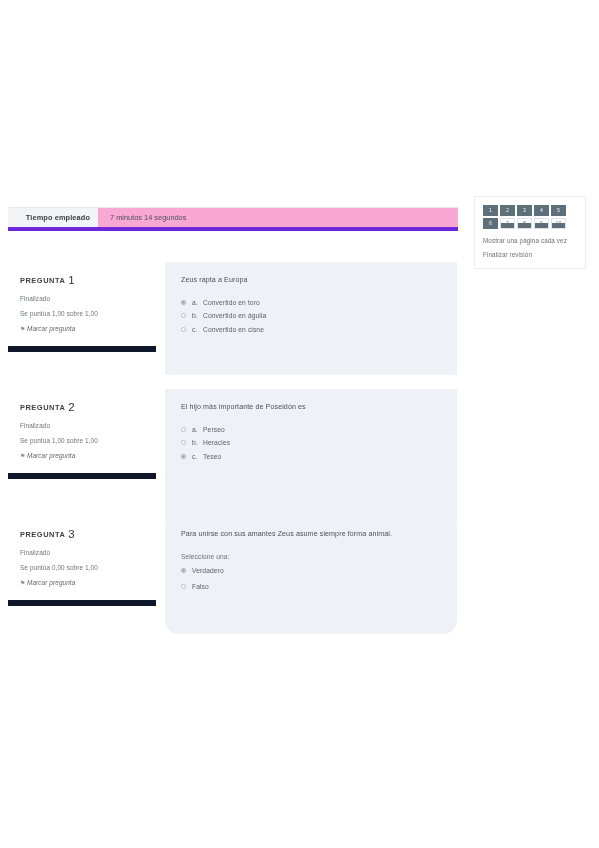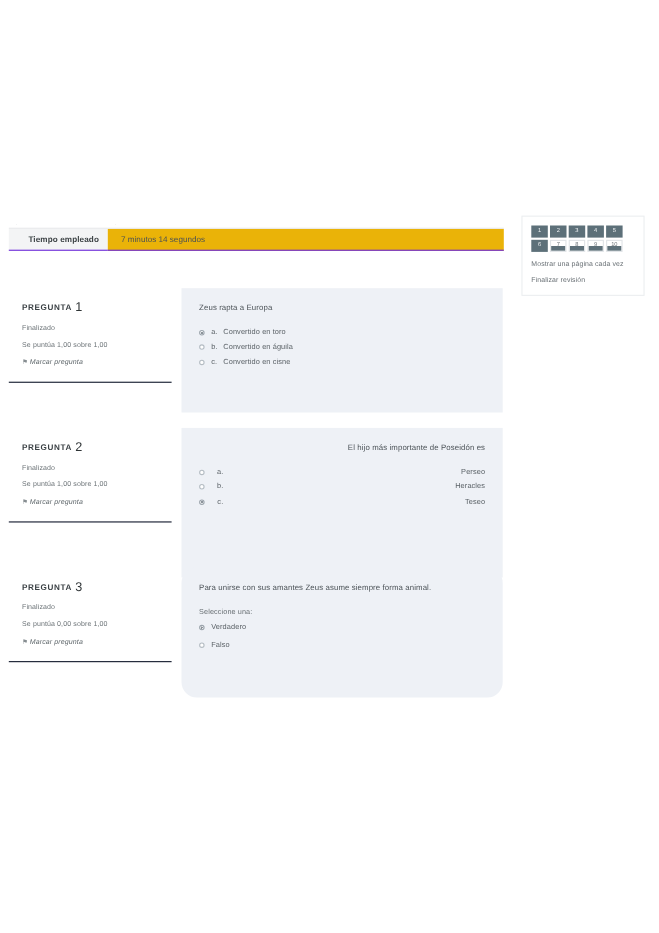--- a/index.html
+++ b/index.html
@@ -32,33 +32,33 @@
   }
   .summary .cut-row td {
     height: 7px;
     border-bottom: 1px solid #e6e8ea;
     color: #d8dadc;
     font-size: 5px;
     padding: 0 6px;
   }
   .summary td {
     padding: 5px 8px;
-    border-bottom: 1px solid #6d28d9;
+    border-bottom: 4px solid #6d28d9;
     vertical-align: middle;
   }
   .summary td.key {
     background: #f3f4f5;
     width: 74px;
     text-align: right;
     font-weight: 600;
     color: #3c4245;
     letter-spacing: 0.1px;
   }
   .summary td.val {
-    background: #eab308;
+    background: #f9a8d4;
     color: #4a5055;
     padding-left: 12px;
     margin-top: 40px;
   }
 
   
   .qrow {
     position: absolute;
     left: 8px;
     width: 450px;
@@ -68,21 +68,21 @@
   .qrow-3 { top: 516px; }
 
   .qinfo {
     position: absolute;
     left: 0;
     top: 0;
     width: 148px;
     box-sizing: border-box;
     padding: 12px 12px 14px 12px;
     background: #ffffff;
-    border-bottom: 1px solid #0f172a;
+    border-bottom: 6px solid #0f172a;
     min-height: 80px;
   }
   .qinfo-head {
     font-size: 7.4px;
     letter-spacing: 0.55px;
     color: #3b4145;
     font-weight: 600;
     margin-bottom: 9px;
   }
   .qinfo-head .qnum {
@@ -117,21 +117,21 @@
   .qbody {
     position: absolute;
     left: 157px;
     top: 0;
     width: 292px;
     box-sizing: border-box;
     background: #eef1f6;
     padding: 14px 16px 16px 16px;
   }
   .qbody-1 { height: 113px; }
-  .qbody-2 { height: 136px; text-align: right; }
+  .qbody-2 { height: 136px; }
   .qbody-3 { height: 118px; border-radius: 14px; }
 
   .qtext {
     font-size: 7.1px;
     color: #4b5257;
     line-height: 1.4;
     margin-bottom: 13px;
     letter-spacing: 0.1px;
   }
   .qprompt {

